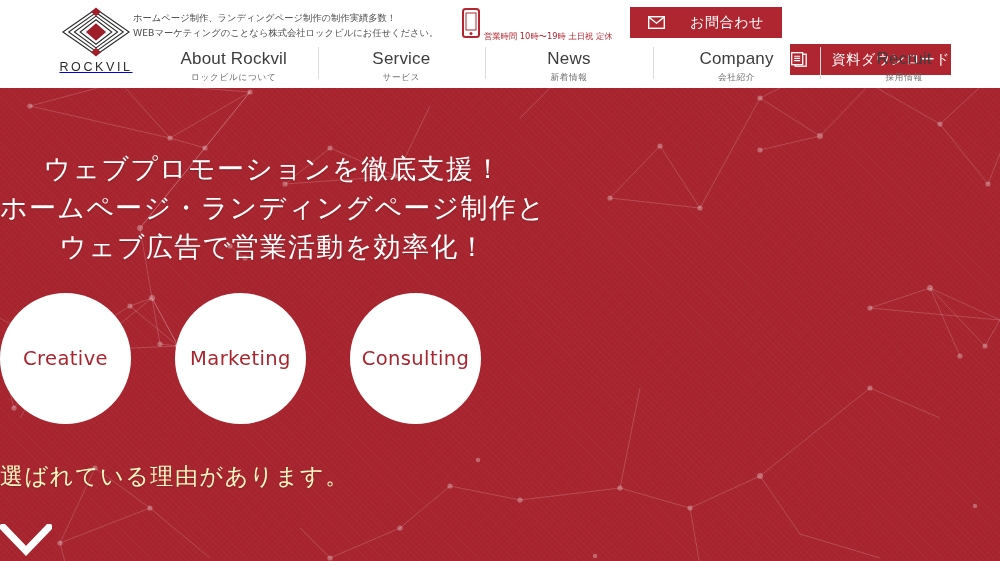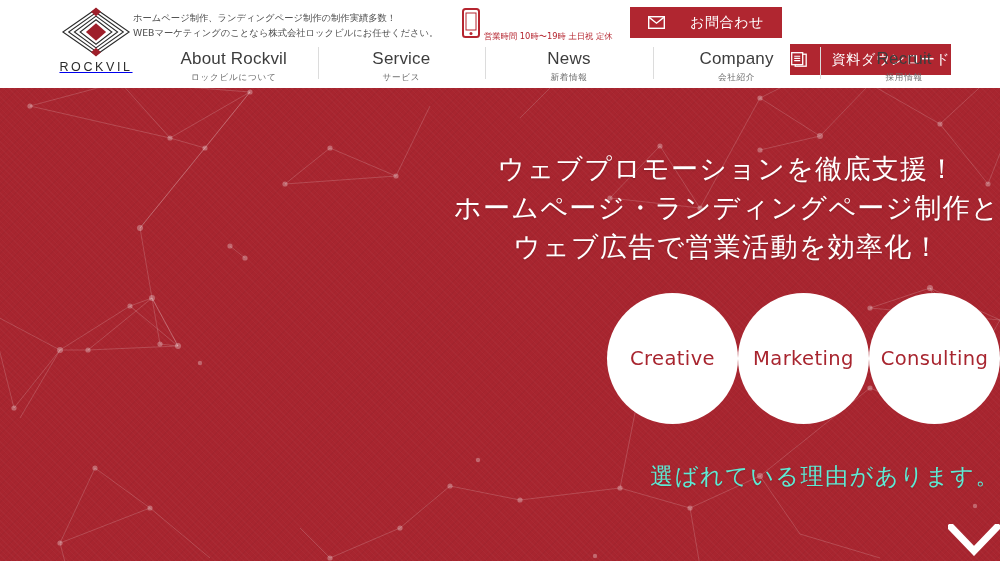--- a/index.html
+++ b/index.html
@@ -92,44 +92,44 @@
       repeating-linear-gradient(45deg, rgba(255,255,255,.025) 0 1px, transparent 1px 4px),
       repeating-linear-gradient(-45deg, rgba(0,0,0,.030) 0 1px, transparent 1px 4px);
     pointer-events:none;
   }
   .hero-net { position:absolute; inset:0; width:1000px; height:473px; }
   .hero-net line   { stroke:rgba(255,255,255,.17); stroke-width:1; }
   .hero-net circle { fill:rgba(255,255,255,.30); }
 
   .hero-inner {
     position:absolute; inset:0; display:flex; flex-direction:column;
-    align-items:flex-end; z-index:3;padding-left:8px;
+    align-items:flex-start; z-index:3;
   }
   .headline {
     margin-top:62px; text-align:center; color:#ffffff;
     font-size:27px; line-height:1.44; letter-spacing:1.3px; font-weight:400;
     text-shadow:0 1px 2px rgba(0,0,0,.18);
     font-family:"DejaVu Sans","Liberation Sans",sans-serif;
   }
   .headline div { white-space:nowrap; }
 
   .circles {
-    margin-top:26px; display:flex; align-items:center; justify-content:center;
+    margin-top:26px; display:flex; gap:44px; align-items:center; justify-content:center;
   }
   .circle {
     width:131px; height:131px; border-radius:50%; background:#ffffff;
     display:flex; align-items:center; justify-content:center; cursor:pointer;
   }
   .circle span {
     color:#a8252f; font-size:19.5px; letter-spacing:0.4px; font-weight:400;
     font-family:"DejaVu Sans","Liberation Sans",sans-serif;
   }
 
   .subline {
-    margin-top:37px; color:#5eead4; font-size:23px; letter-spacing:1.6px;
+    margin-top:37px; color:#fef9c3; font-size:23px; letter-spacing:1.6px;
     text-shadow:0 1px 2px rgba(0,0,0,.18);
     font-family:"DejaVu Sans","Liberation Sans",sans-serif;
   }
   .scroll-arrow { margin-top:32px; cursor:pointer; }
 </style>
 </head>
 <body>
 
 <div id="page">
 

